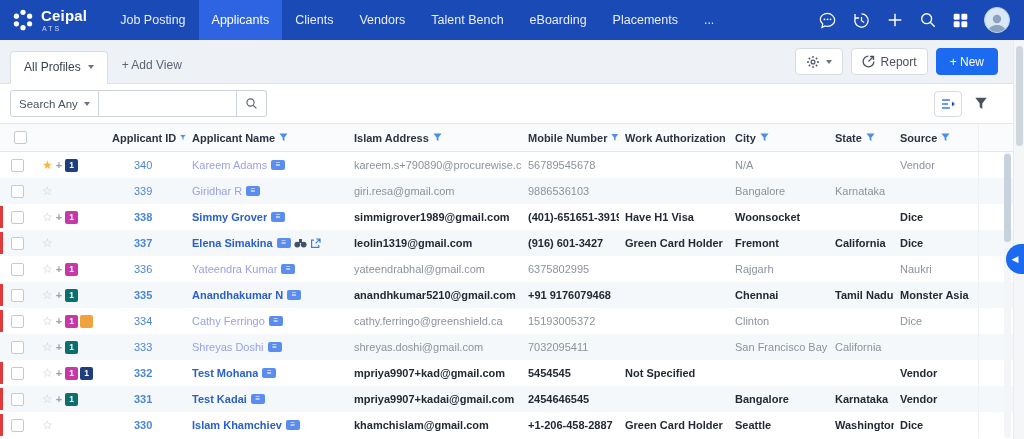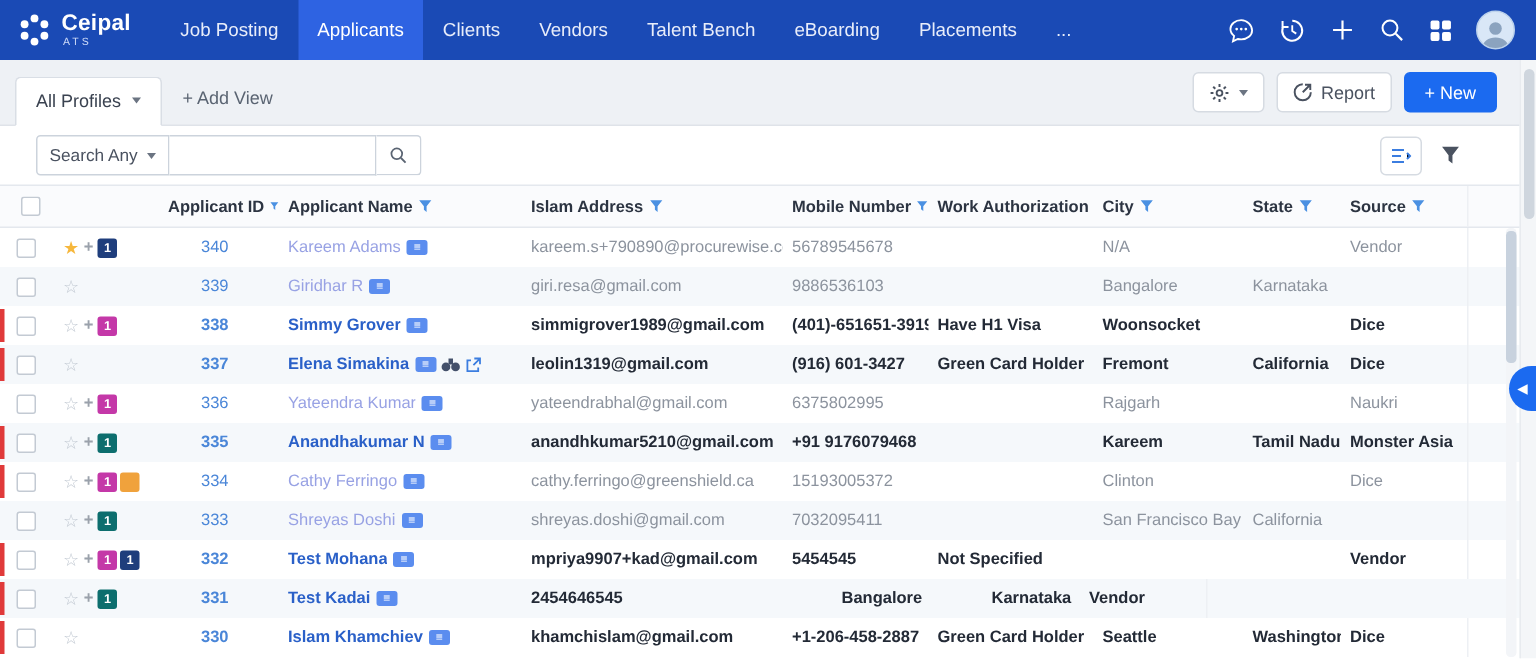--- a/index.html
+++ b/index.html
@@ -22,21 +22,21 @@
   
   .viewbar { height:44px; background:#eef1f5; border-bottom:1px solid #dfe3e9; display:flex; align-items:flex-end; position:relative; }
   .tab { margin-left:10px; background:#fff; border:1px solid #d9dee5; border-bottom:1px solid #fff; margin-bottom:-1px; border-radius:4px 4px 0 0; padding:8px 13px 9px; font-size:12px; color:#3a4250; display:flex; align-items:center; gap:7px; cursor:pointer; }
   .add-view { font-size:12px; color:#5a6472; padding:0 14px 11px; cursor:pointer; }
   .viewbar-right { position:absolute; right:26px; bottom:8px; display:flex; align-items:center; gap:8px; }
   .btn-light { background:#fff; border:1px solid #d6dbe2; border-radius:4px; height:27px; padding:0 10px; font-size:12px; color:#4a5260; display:flex; align-items:center; gap:6px; cursor:pointer; }
   .btn-primary { background:#1b6af0; border:1px solid #1b6af0; color:#fff; border-radius:4px; height:27px; padding:0 13px; font-size:12px; display:flex; align-items:center; cursor:pointer; }
   .caret { display:inline-block; width:0; height:0; border-left:3.5px solid transparent; border-right:3.5px solid transparent; border-top:4px solid #6b7482; }
 
   
-  .searchbar { height:40px; background:#fff; border-bottom:1px solid #e4e8ee; display:flex; align-items:center; padding:0 24px; }
+  .searchbar { height:40px; background:#fff; border-bottom:1px solid #e4e8ee; display:flex; align-items:center; padding:0 10px; }
   .search-select { height:27px; border:1px solid #ccd3dc; border-radius:3px 0 0 3px; font-size:11.5px; color:#4a5260; display:flex; align-items:center; gap:6px; padding:0 8px; background:#fff; cursor:pointer; }
   .search-input { height:27px; width:138px; border:1px solid #ccd3dc; border-left:none; padding:0 7px; font-size:12px; color:#333; outline:none; }
   .search-btn { height:27px; width:30px; border:1px solid #ccd3dc; border-left:none; border-radius:0 3px 3px 0; background:#fff; display:flex; align-items:center; justify-content:center; cursor:pointer; }
   .searchbar-right { margin-left:auto; display:flex; align-items:center; gap:12px; padding-right:26px; }
   .icon-btn { width:28px; height:26px; border:1px solid #d6dbe2; border-radius:4px; background:#fff; display:flex; align-items:center; justify-content:center; cursor:pointer; }
   .icon-plain { display:flex; align-items:center; cursor:pointer; }
 
   
   .table-wrap { position:relative; }
   .thead { display:flex; align-items:center; height:28px; background:#fafbfd; border-bottom:1px solid #e4e8ee; }
@@ -419,21 +419,21 @@
     <div class="c-id cell"><span class="id-link">335</span></div>
     <div class="c-name cell">
       <span class="name-link">Anandhakumar N</span>
       <span style="display:flex;gap:3px;align-items:center;">
             <span class="card-ic">≡</span>
           </span>
     </div>
     <div class="c-email cell">anandhkumar5210@gmail.com</div>
     <div class="c-mobile cell">+91 9176079468</div>
     <div class="c-auth cell"></div>
-    <div class="c-city cell">Kareem</div>
+    <div class="c-city cell">Chennai</div>
     <div class="c-state cell">Tamil Nadu</div>
     <div class="c-source cell">Monster Asia</div>
     <div class="c-extra"></div>
   </div>
 
   <div class="row flagged">
     <div class="c-check">
           <input type="checkbox" style="">
         </div>
     <div class="c-flags">
@@ -526,20 +526,21 @@
             <span class="badge" style="background: rgb(13, 110, 110);">1</span>
           </span>
     </div>
     <div class="c-id cell"><span class="id-link">331</span></div>
     <div class="c-name cell">
       <span class="name-link">Test Kadai</span>
       <span style="display:flex;gap:3px;align-items:center;">
             <span class="card-ic">≡</span>
           </span>
     </div>
+    <div class="c-email cell">mpriya9907+kadai@gmail.com</div>
     <div class="c-mobile cell">2454646545</div>
     <div class="c-auth cell"></div>
     <div class="c-city cell">Bangalore</div>
     <div class="c-state cell">Karnataka</div>
     <div class="c-source cell">Vendor</div>
     <div class="c-extra"></div>
   </div>
 
   <div class="row unread flagged">
     <div class="c-check">

